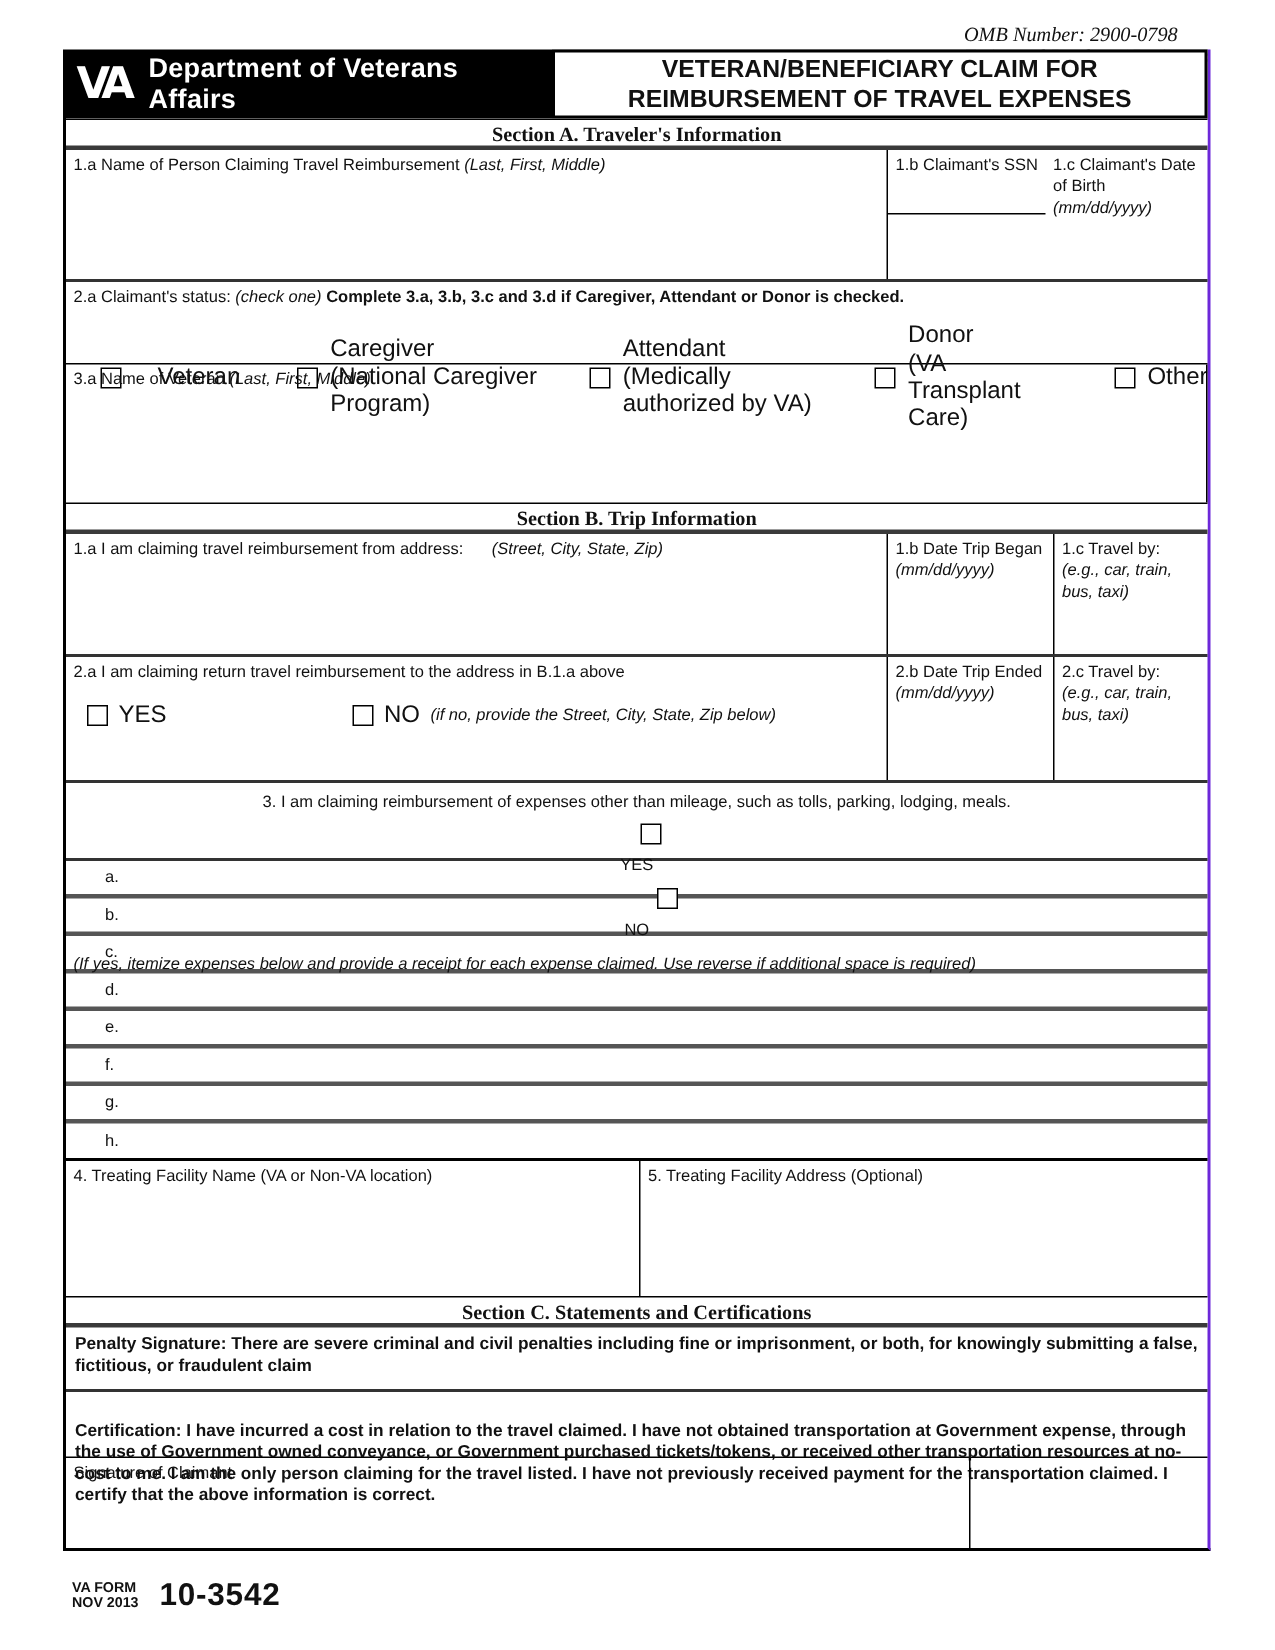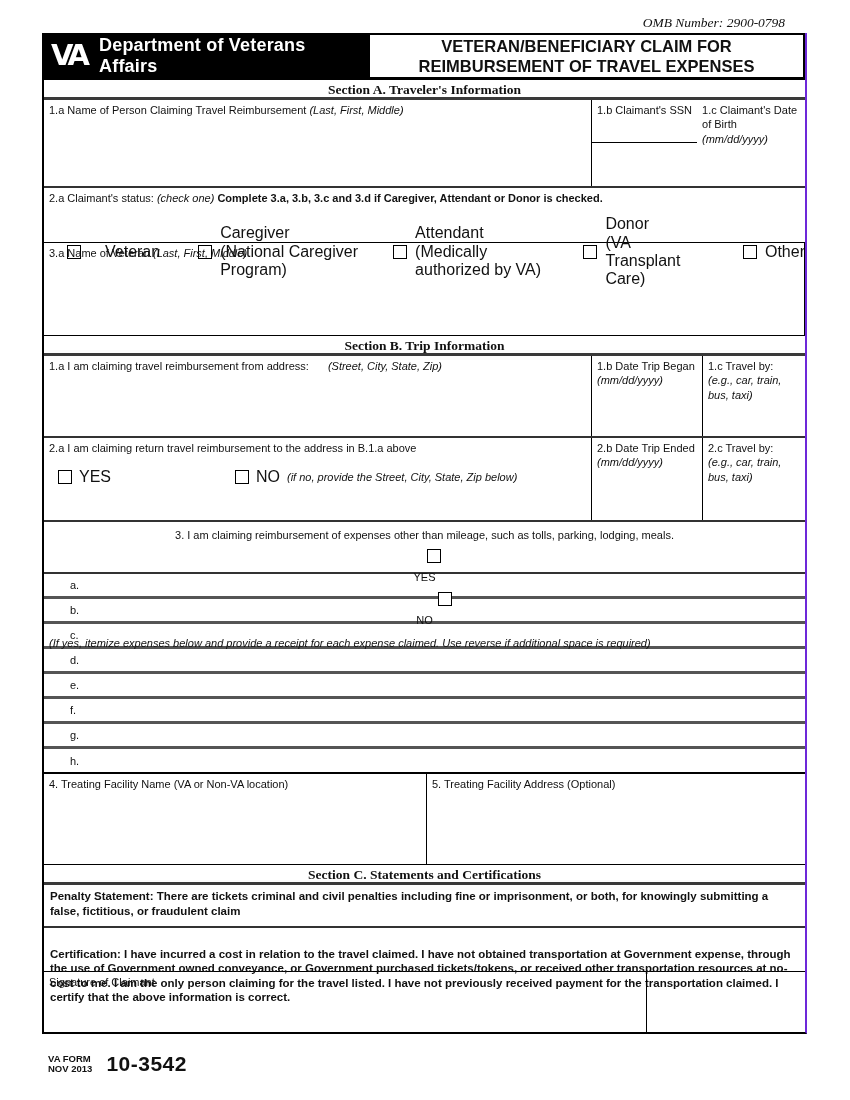--- a/index.html
+++ b/index.html
@@ -251,21 +251,21 @@
     <div class="cell left divR">
       <span>4. Treating Facility Name  (VA or Non-VA location)</span>
     </div>
     <div class="cell right">
       <span>5.  Treating Facility Address (Optional)</span>
     </div>
   </div>
 
   <div class="section-bar">Section C.  Statements and Certifications</div>
 
-  <div class="pen">Penalty Statement:  There are tickets criminal and civil penalties including fine or imprisonment, or both, for knowingly submitting a false, fictitious, or fraudulent claim</div>
+  <div class="pen">Penalty Signature:  There are severe criminal and civil penalties including fine or imprisonment, or both, for knowingly submitting a false, fictitious, or fraudulent claim</div>
 
   <div class="cert">Certification: I have incurred a cost in relation to the travel claimed.  I have not obtained transportation at Government expense, through the use of Government owned conveyance, or Government purchased tickets/tokens, or received other transportation resources at no-cost to me.   I am the only person claiming for the travel listed.  I have not previously received payment for the transportation claimed. I certify that the above information is correct.</div>
 
   <div class="row row-sig">
     <div class="cell left divR">
       <span>Signature of Claimant</span>
     </div>
   </div>
 
 </div>

